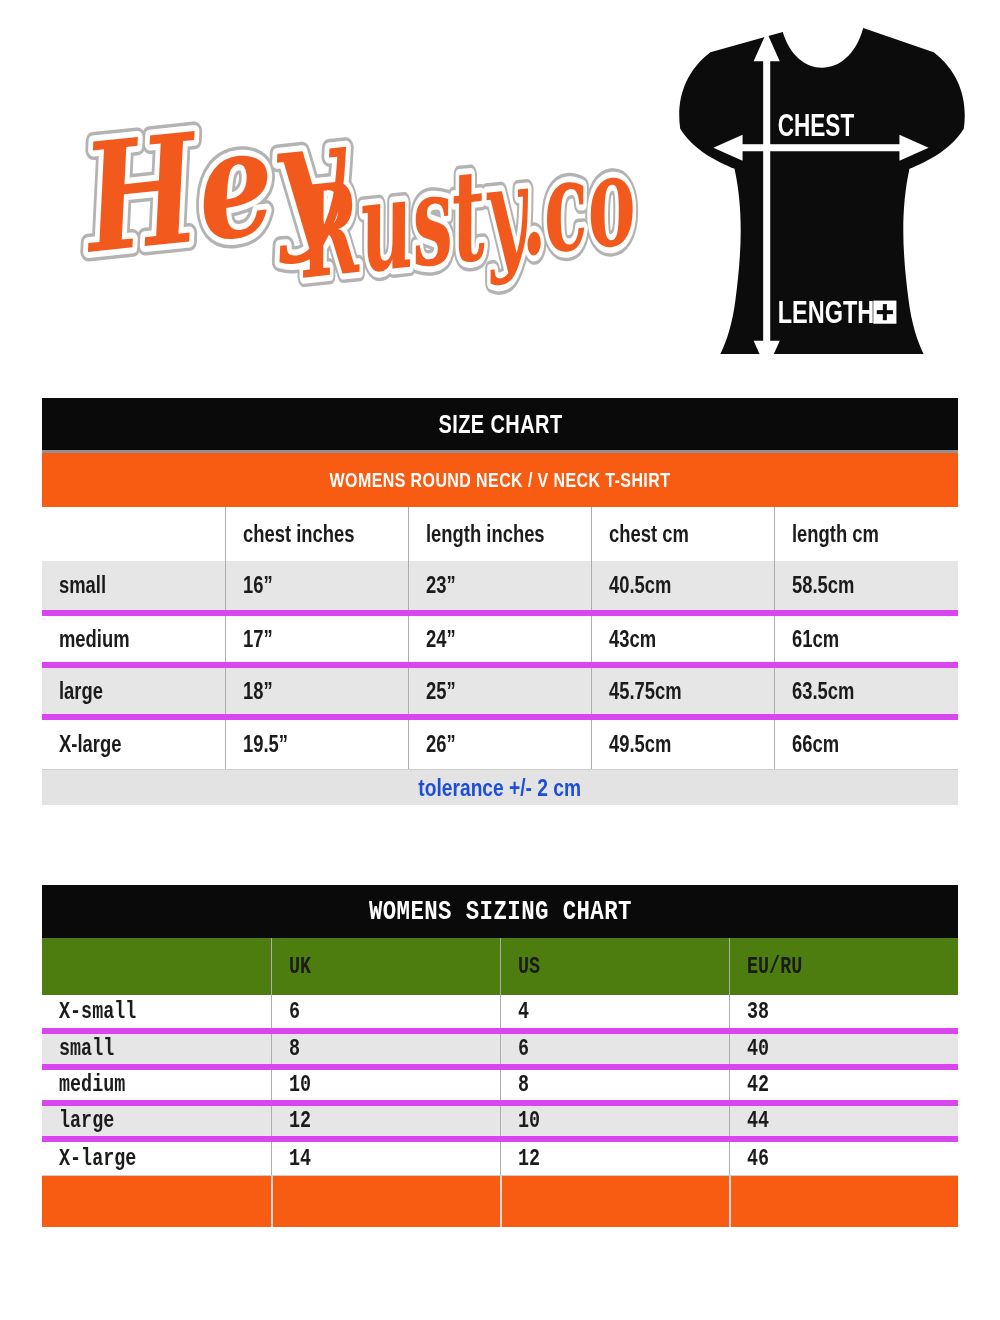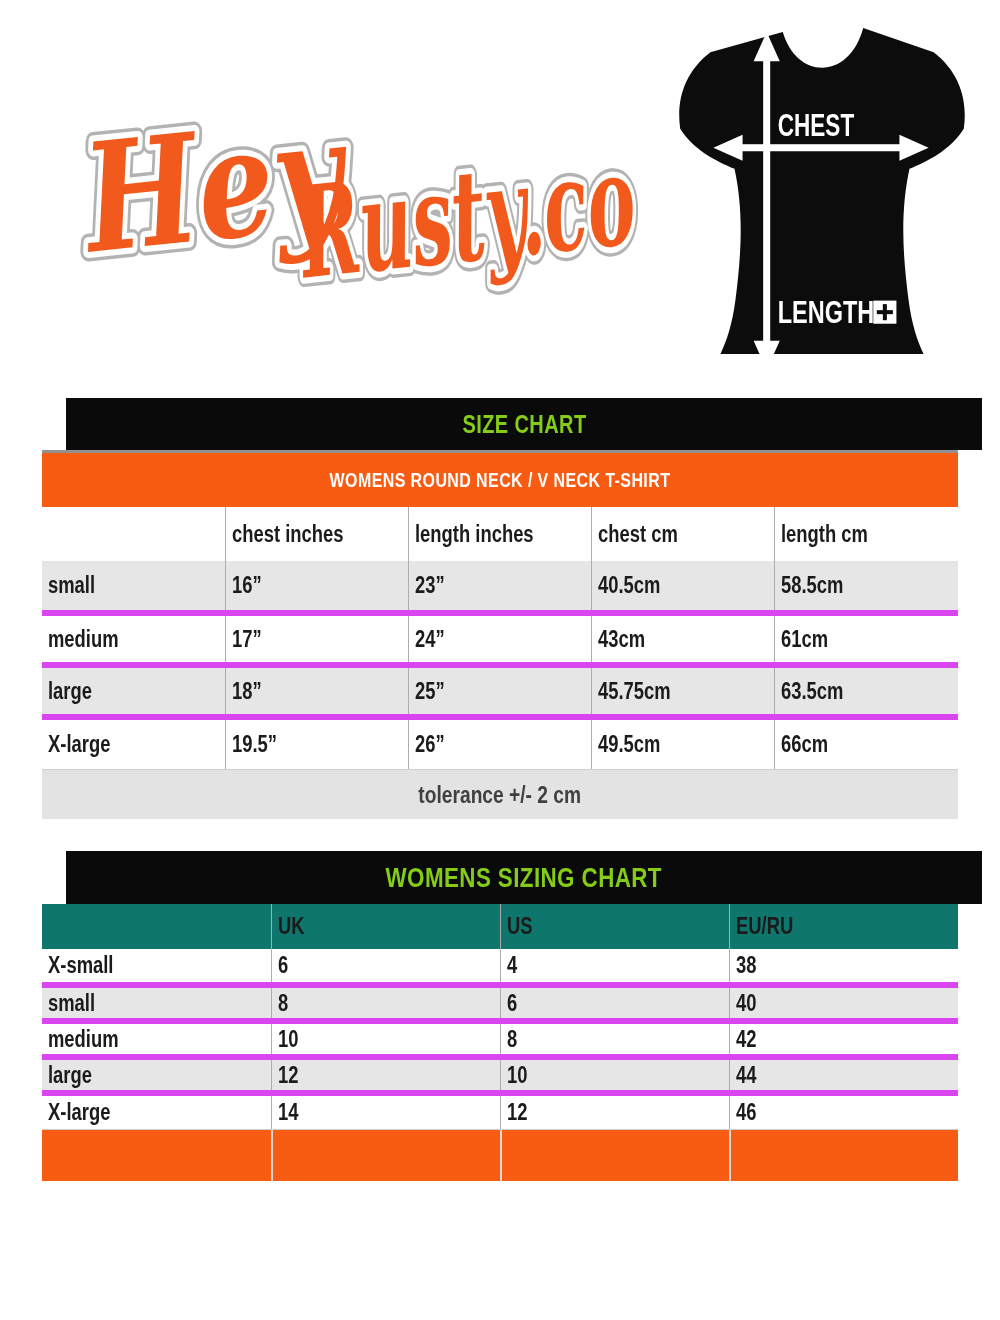--- a/index.html
+++ b/index.html
@@ -18,46 +18,46 @@
   .logo-wrap svg { width: 100%; height: 100%; overflow: visible; }
   .logo-t { font-family: "DejaVu Serif", serif; font-style: italic; font-weight: bold; }
 
   .shirt-wrap { position: absolute; left: 674px; top: 18px; width: 296px; height: 354px; }
   .shirt-wrap svg { width: 100%; height: 100%; }
   .shirt-label { font-family: "Liberation Sans", sans-serif; font-weight: bold; fill: #ffffff; }
 
   
   .chart { position: absolute; left: 42px; width: 916px; }
   .chart-1 { top: 398px; }
-  .chart-2 { top: 851px; }
+  .chart-2 { top: 885px; font-family: Liberation Mono, monospace; }
 
   .bar { width: 100%; display: flex; align-items: center; justify-content: center; }
-  .bar-black { background: #0a0a0a; color: #84cc16; margin-left: 24px; }
+  .bar-black { background: #0a0a0a; color: #ffffff; }
   .bar-orange { background: #f85c12; color: #ffffff; }
   .bar-t1-title { height: 52px; font-size: 25px; letter-spacing: .5px; }
   .bar-sep { height: 3px; background: #919191; }
   .bar-t1-sub { height: 54px; font-size: 20px; letter-spacing: .5px; }
   .bar-t2-title { height: 53px; font-size: 28px; letter-spacing: .5px; }
 
   table { width: 100%; border-collapse: collapse; table-layout: fixed; }
-  th, td { text-align: left; vertical-align: middle; padding-left: 6px; font-weight: bold; font-size: 23px; }
+  th, td { text-align: left; vertical-align: middle; padding-left: 17px; font-weight: bold; font-size: 23px; }
   th + th, td + td { border-left: 1px solid #adadad; }
   tr + tr { border-top: 6px solid #d946ef; }
 
   .t1 col { width: 20%; }
   .t1 thead tr { height: 54px; background: #ffffff; }
   .t1 tbody tr { height: 52px; }
   .t1 tbody tr:nth-child(odd) { background: #e6e6e6; }
   .t1 tbody tr:nth-child(even) { background: #ffffff; }
 
-  .tolerance { height: 50px; background: #e3e3e3; color: #404040;
+  .tolerance { height: 36px; background: #e3e3e3; color: #1d4ed8;
     display: flex; align-items: center; justify-content: center; font-size: 24px; border-top: 1px solid #cdcdcd; }
 
   .t2 col { width: 25%; }
-  .t2 thead tr { height: 45px; background: #0f766e; }
+  .t2 thead tr { height: 57px; background: #4d7c0f; }
   .t2 tbody tr { height: 36px; }
   .t2 tbody tr:nth-child(odd) { background: #ffffff; }
   .t2 tbody tr:nth-child(even) { background: #e6e6e6; }
 
   .foot-orange { height: 52px; background: #f85c12; display: flex; border-top: 1px solid #cdcdcd; }
   .foot-orange .cell { width: 25%; height: 100%; }
   .foot-orange .cell + .cell { border-left: 2px solid #d9d9d9; }
 </style>
 </head>
 <body>

